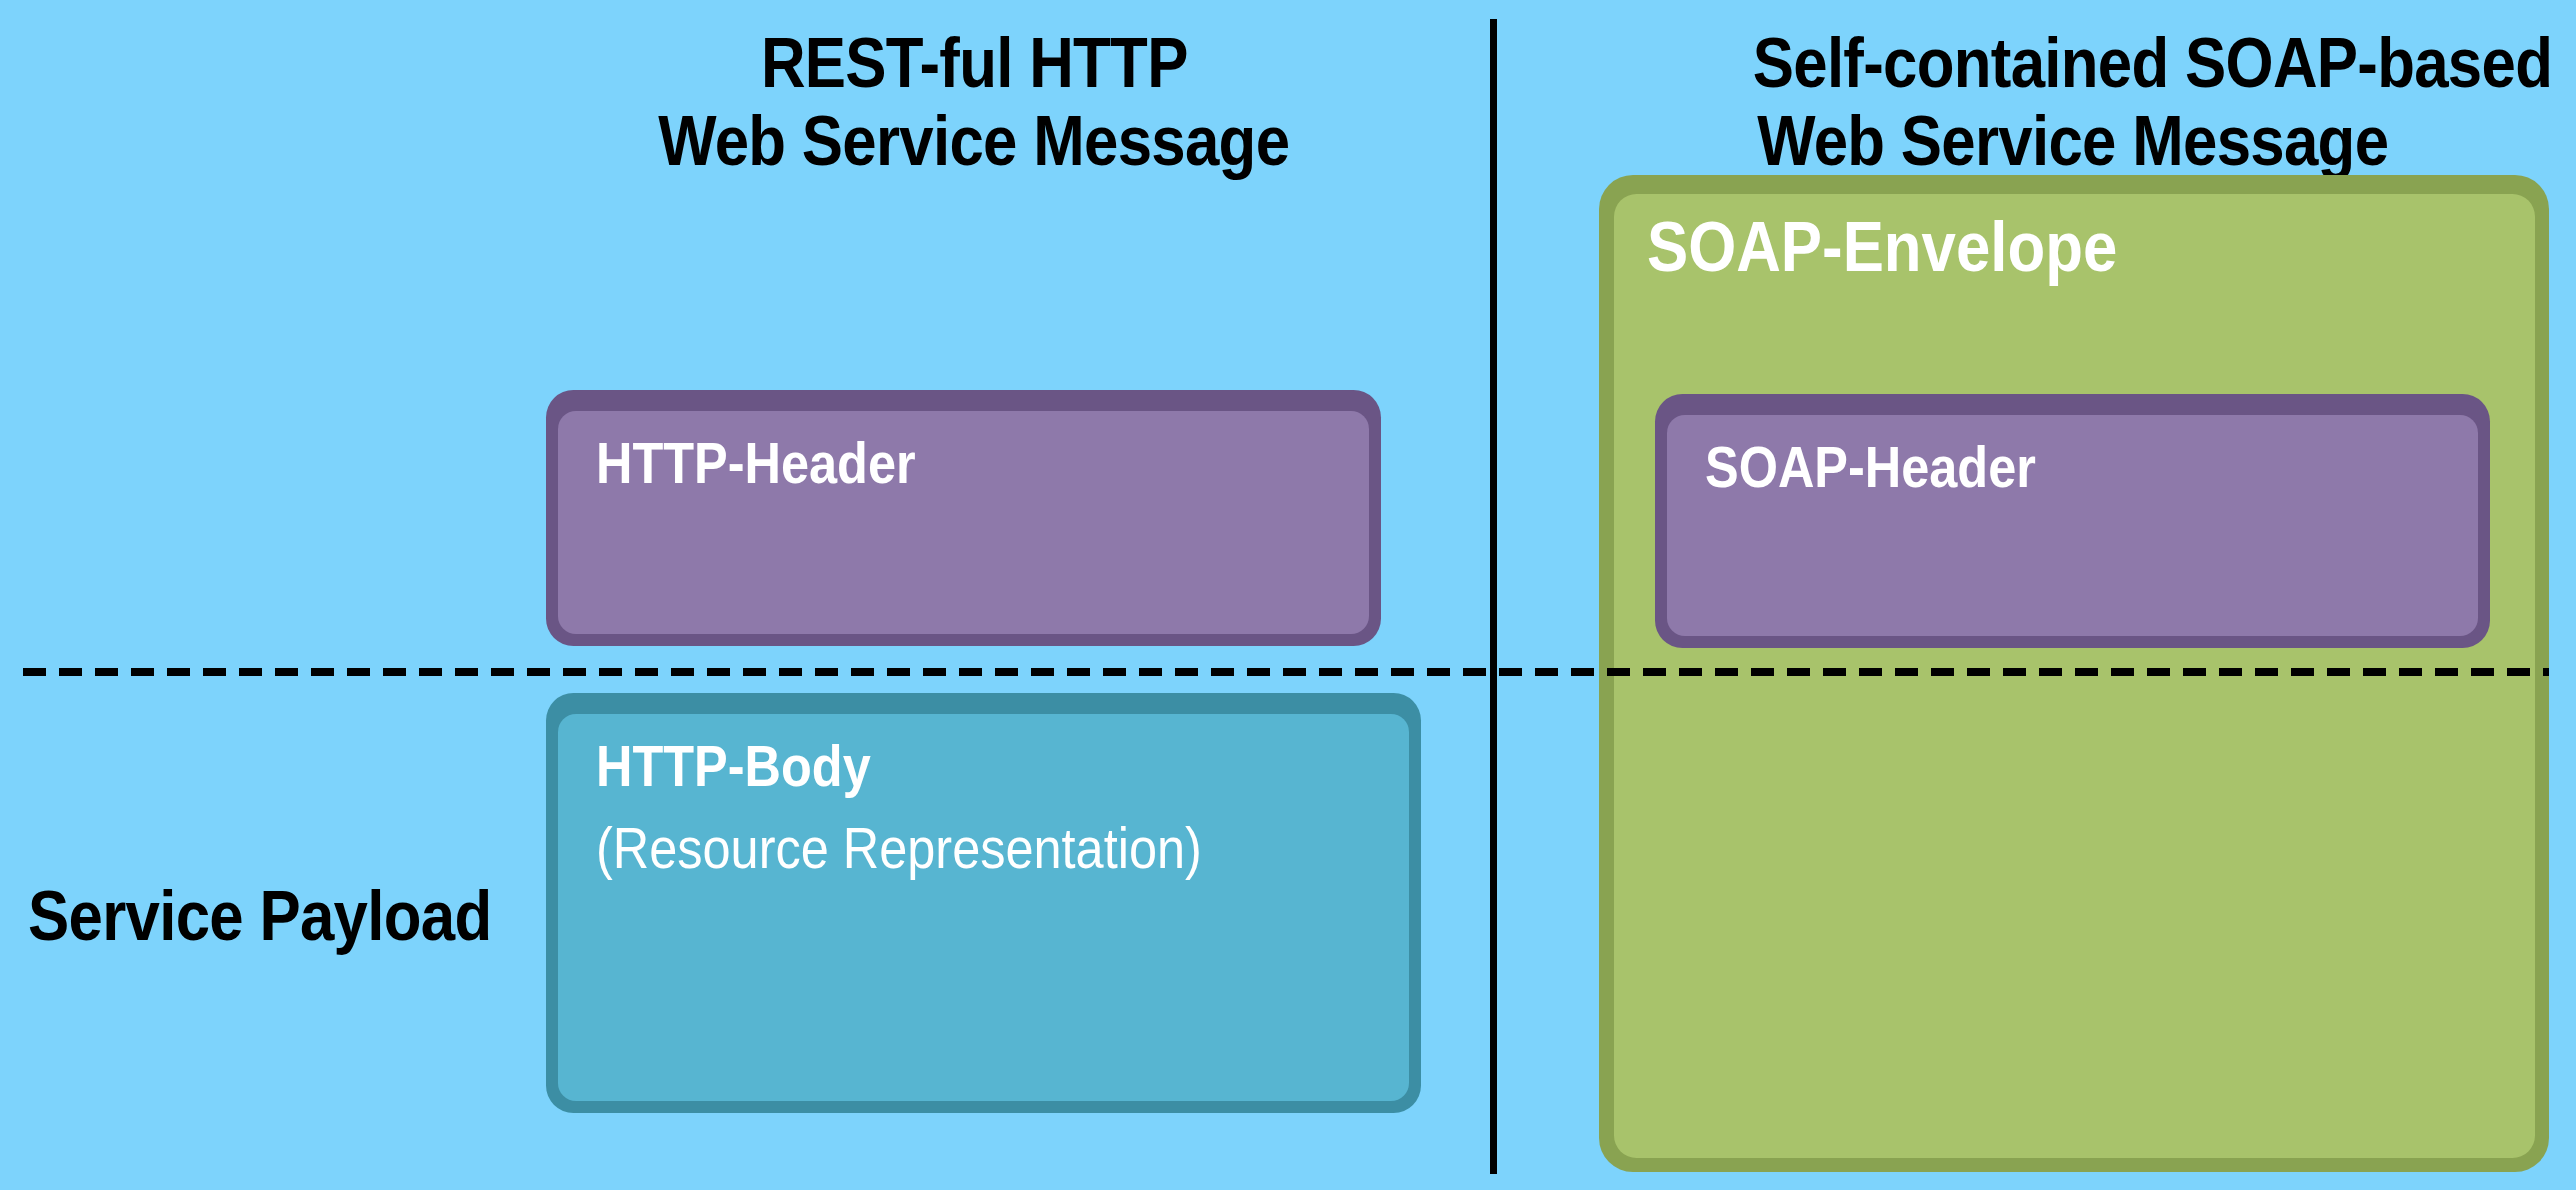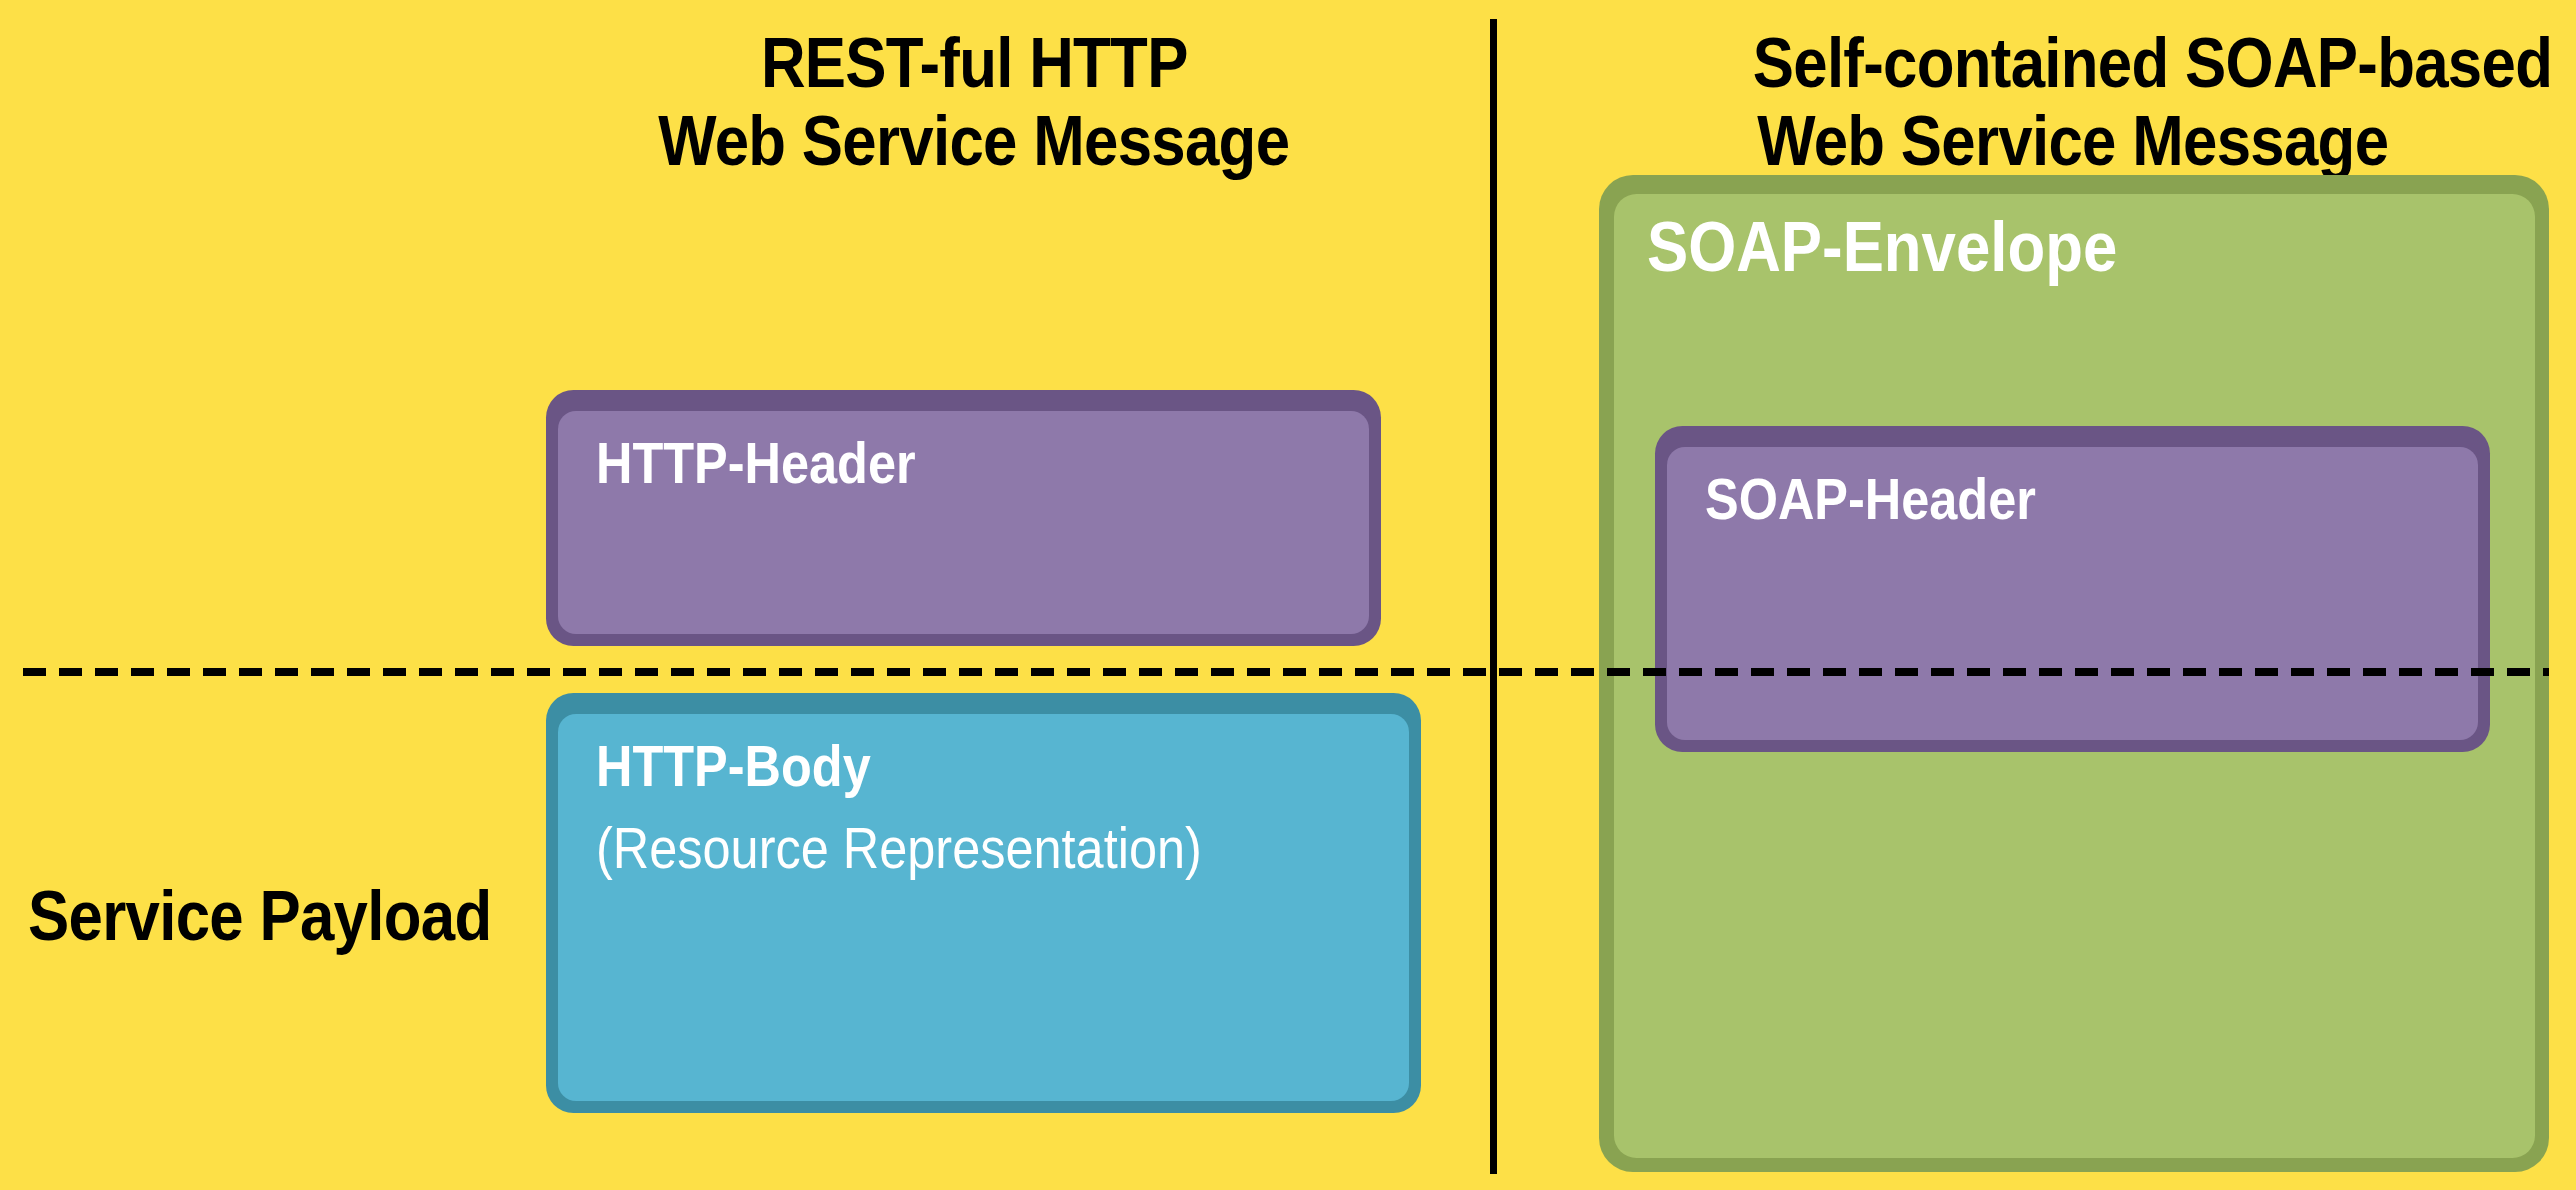--- a/index.html
+++ b/index.html
@@ -4,21 +4,21 @@
 <style>
   :root{
     --purple-fill:#8E79AA; --purple-border:#6A5585;
     --teal-fill:#57B5D1;   --teal-border:#3C8EA4;
     --green-fill:#A8C36B;  --green-border:#89A351;
     --divider:#000000; --text-light:#FFFFFF; --text-dark:#000000;
   }
   html,body{margin:0;padding:0;background:#ffffff;}
   .canvas{
     position:relative; width:2576px; height:1191px; overflow:hidden;
-    background:#fde047;
+    background:#7dd3fc;
     font-family:"Liberation Sans","DejaVu Sans",sans-serif;
     color:var(--text-dark);
   }
   
   .col-title{
     position:absolute; top:24px; width:760px;
     text-align:center; font-size:71px; font-weight:bold;
     line-height:1.1; letter-spacing:-0.8px; white-space:nowrap;
   }
   .col-title .squeeze{display:inline-block; transform:scaleX(0.87); transform-origin:50% 50%;}
@@ -48,21 +48,21 @@
   .box .box-label{
     position:absolute; left:50px; font-size:58px; font-weight:bold;
     color:var(--text-light); line-height:1.42; white-space:nowrap; z-index:3;
   }
   .box .box-label .squeeze{display:inline-block; transform:scaleX(0.87); transform-origin:0 50%;}
   .sub-line{font-weight:normal;}
   .purple{background:var(--purple-border);} .purple .fill{background:var(--purple-fill);}
   .teal{background:var(--teal-border);padding-left:40px;}     .teal .fill{background:var(--teal-fill);}
   .box-http-header{left:546px; top:390px; width:835px; height:256px;}
   .box-http-body  {left:546px; top:693px; width:835px; height:420px;}
-  .box-soap-header{left:1655px; top:394px; width:835px; height:326px;margin-top:32px;}
+  .box-soap-header{left:1655px; top:394px; width:835px; height:254px;}
   .box-soap-body  {left:1655px; top:697px; width:835px; height:421px;}
   .box .box-label{top:32px;}
   
   .envelope{
     position:absolute; left:1599px; top:175px; width:950px; height:997px;
     background:var(--green-border); border-radius:34px; z-index:1;
   }
   .envelope .fill{
     position:absolute; inset:19.4px 14.5px 14.5px 14.5px;
     background:var(--green-fill); border-radius:22.6px;

